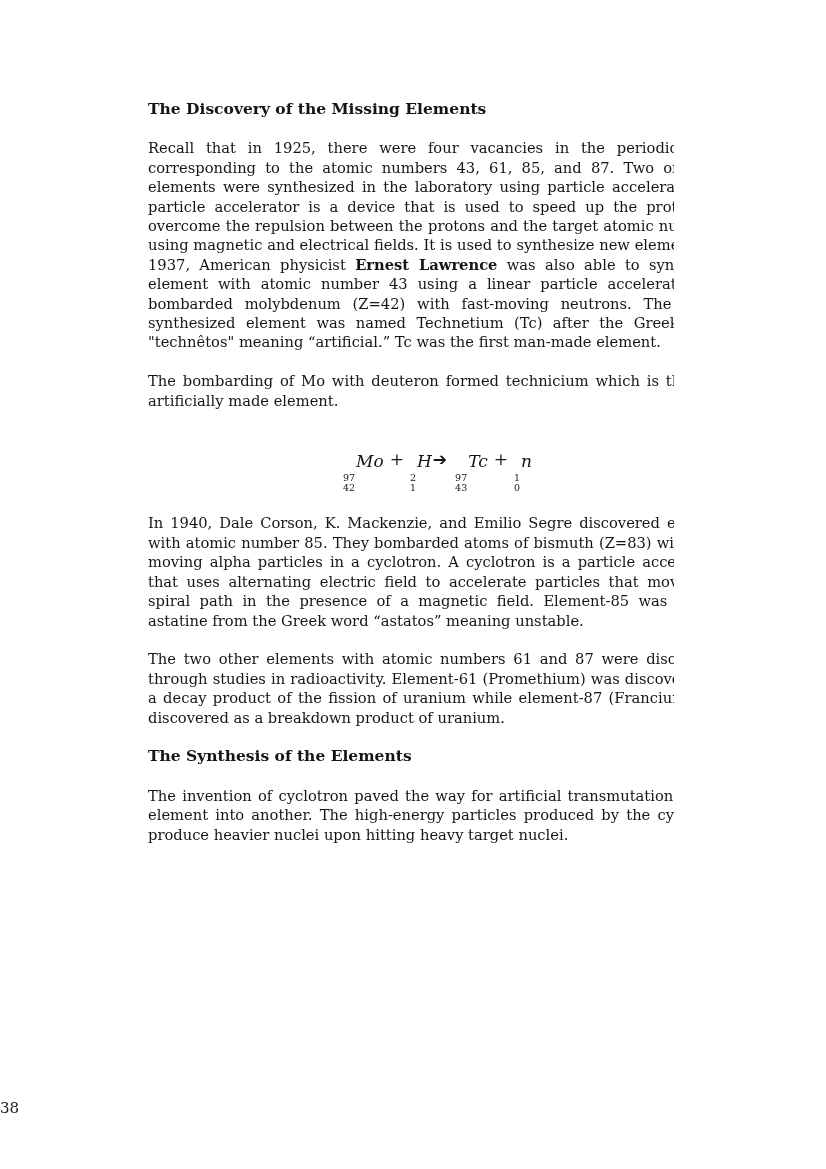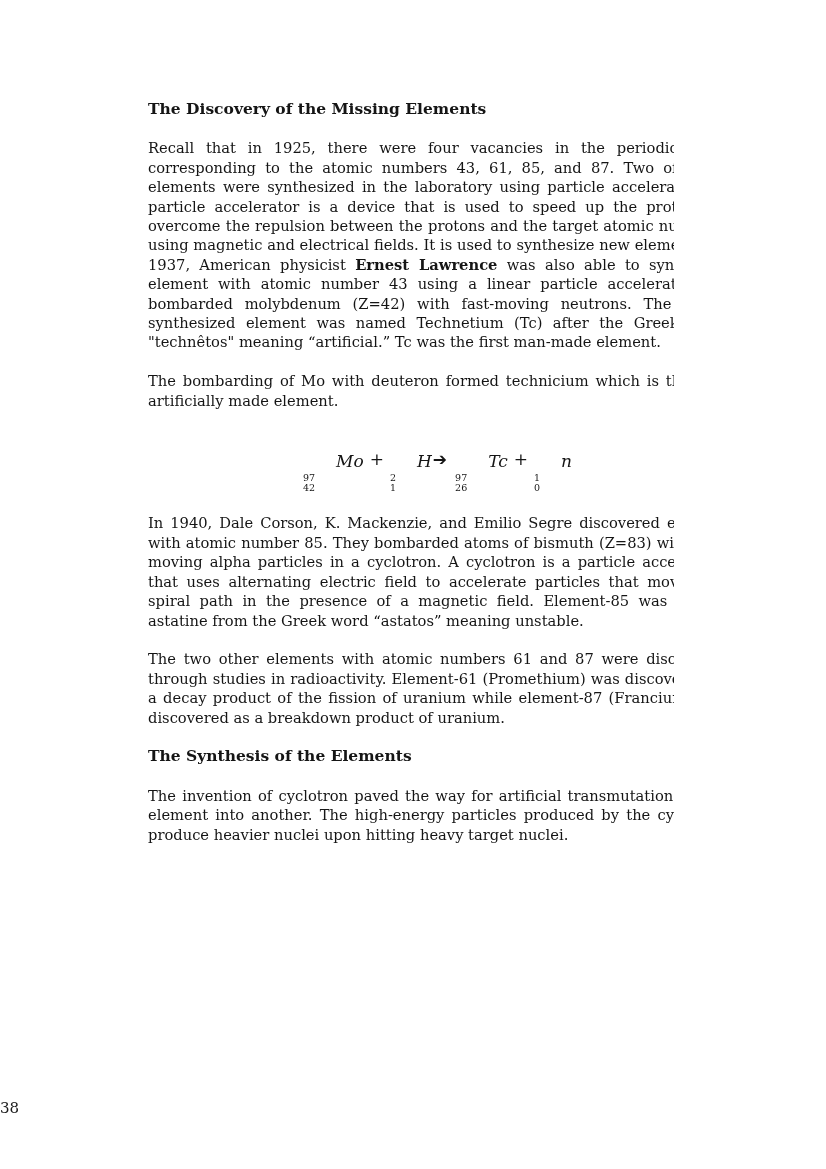--- a/index.html
+++ b/index.html
@@ -51,21 +51,21 @@
   .nuclide { display: inline-flex; align-items: center; vertical-align: middle; }
   .stack {
     display: inline-flex;
     flex-direction: column;
     font-size: 9.5px;
     line-height: 9.5px;
     font-style: normal;
     margin-right: 1px;
     margin-top: 44px;
   }
-  .sym { font-style: italic; margin-left: 20px; }
+  .sym { font-style: italic; }
   .op { font-style: normal; margin: 0 6px; }
   .arrow {
     font-family: "DejaVu Sans", "Liberation Sans", sans-serif;
     font-style: normal;
     font-weight: 700;
     margin: 0 8px 0 1px;
   }
 
   .page-number {
     position: absolute;
@@ -108,21 +108,21 @@
           <span class="sym">Mo</span>
         </span><span class="op">+</span><span class="nuclide">
           <span class="stack">
             <span>2</span>
             <span>1</span>
           </span>
           <span class="sym">H</span>
         </span><span class="arrow">➔</span><span class="nuclide">
           <span class="stack">
             <span>97</span>
-            <span>26</span>
+            <span>43</span>
           </span>
           <span class="sym">Tc</span>
         </span><span class="op">+</span><span class="nuclide">
           <span class="stack">
             <span>1</span>
             <span>0</span>
           </span>
           <span class="sym">n</span>
         </span>
     </div>

